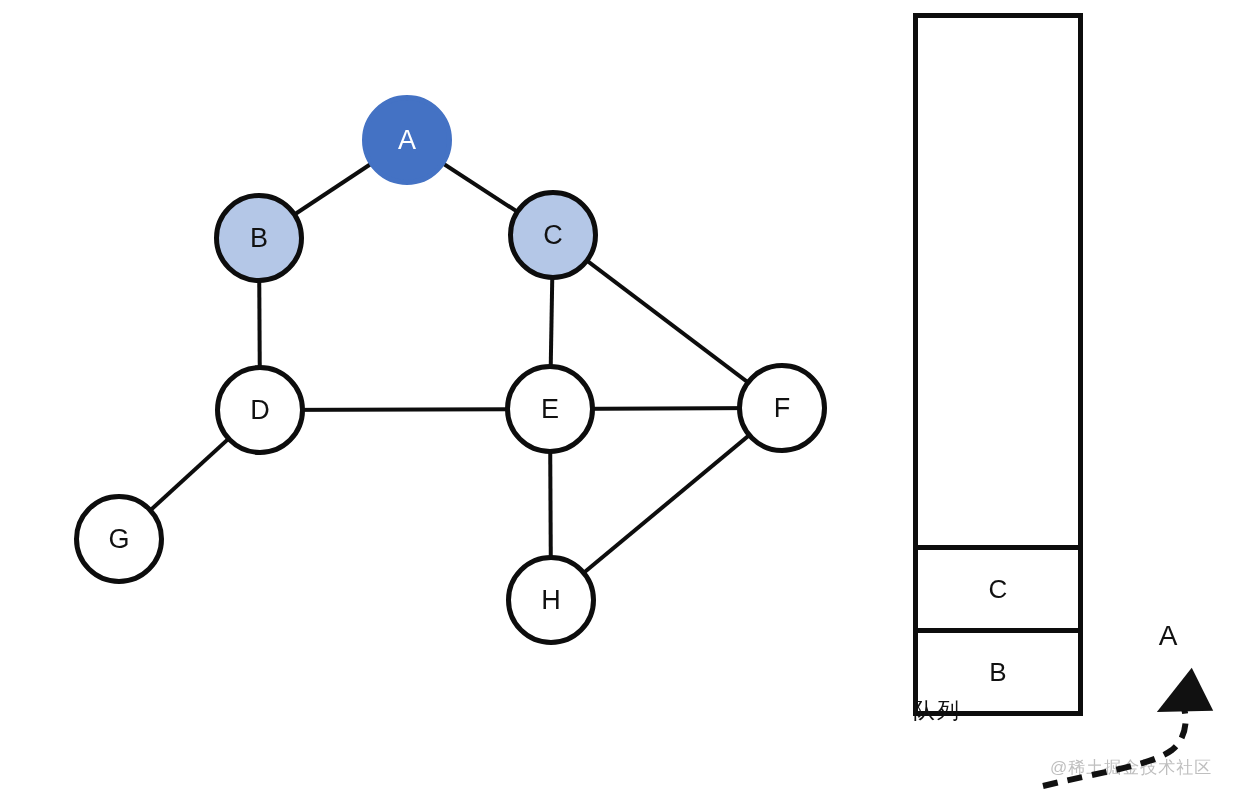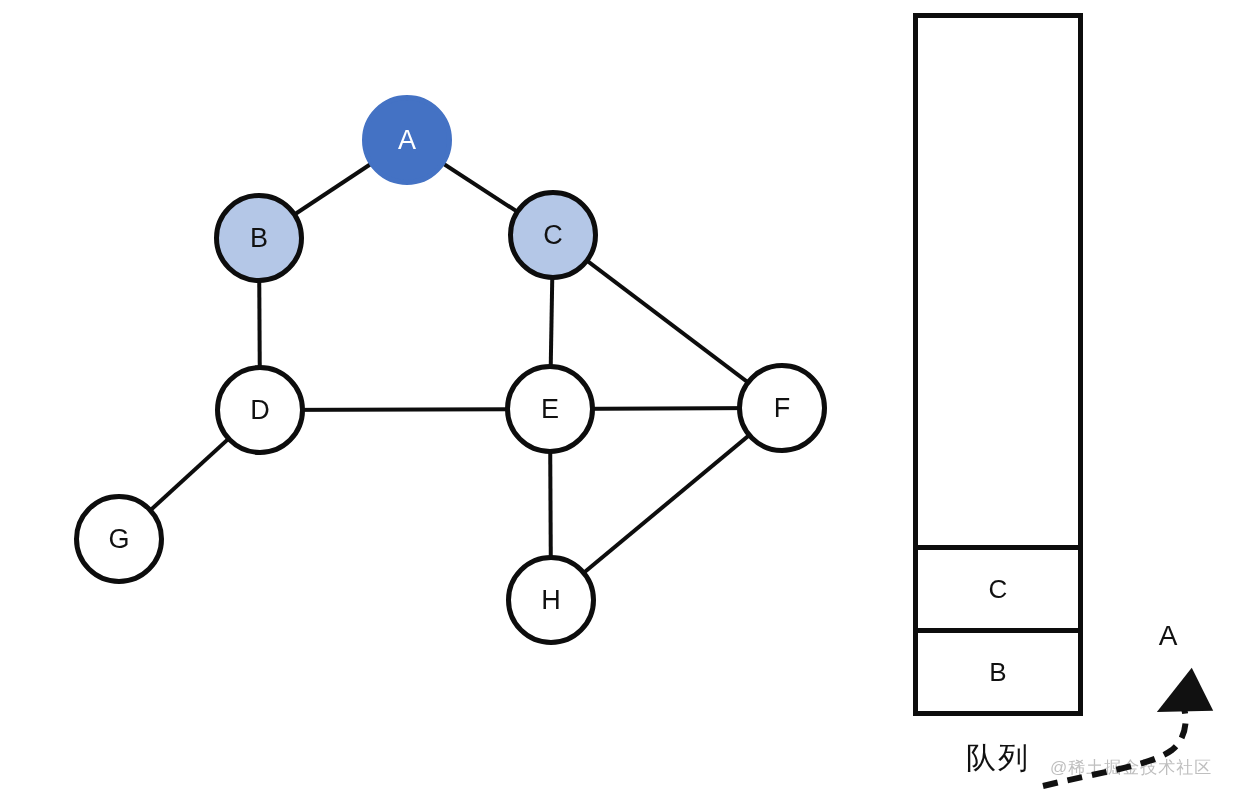--- a/index.html
+++ b/index.html
@@ -19,22 +19,22 @@
     border:5px solid #0d0d0d;box-sizing:border-box;
     display:flex;flex-direction:column;background:#ffffff;
   }
   .queue-spacer{flex:1 1 auto;}
   .queue-cell{
     height:83px;flex:0 0 auto;border-top:5px solid #0d0d0d;box-sizing:border-box;
     display:flex;align-items:center;justify-content:center;
     font-size:26px;color:#111111;
   }
   .queue-label{
-    position:absolute;left:913px;top:738px;width:170px;text-align:center;
-    font-size:30px;color:#111111;letter-spacing:2px;
+    position:absolute;left:913px;top:696px;width:170px;text-align:left;
+    font-size:22px;color:#111111;letter-spacing:2px;
   }
   .dequeued-label{
     position:absolute;left:1140px;top:620px;width:56px;text-align:center;
     font-size:28px;color:#111111;
   }
   .watermark{
     position:absolute;left:1050px;top:756px;width:180px;
     font-size:17px;color:#bfbfbf;letter-spacing:1px;white-space:nowrap;
   }
 </style>

